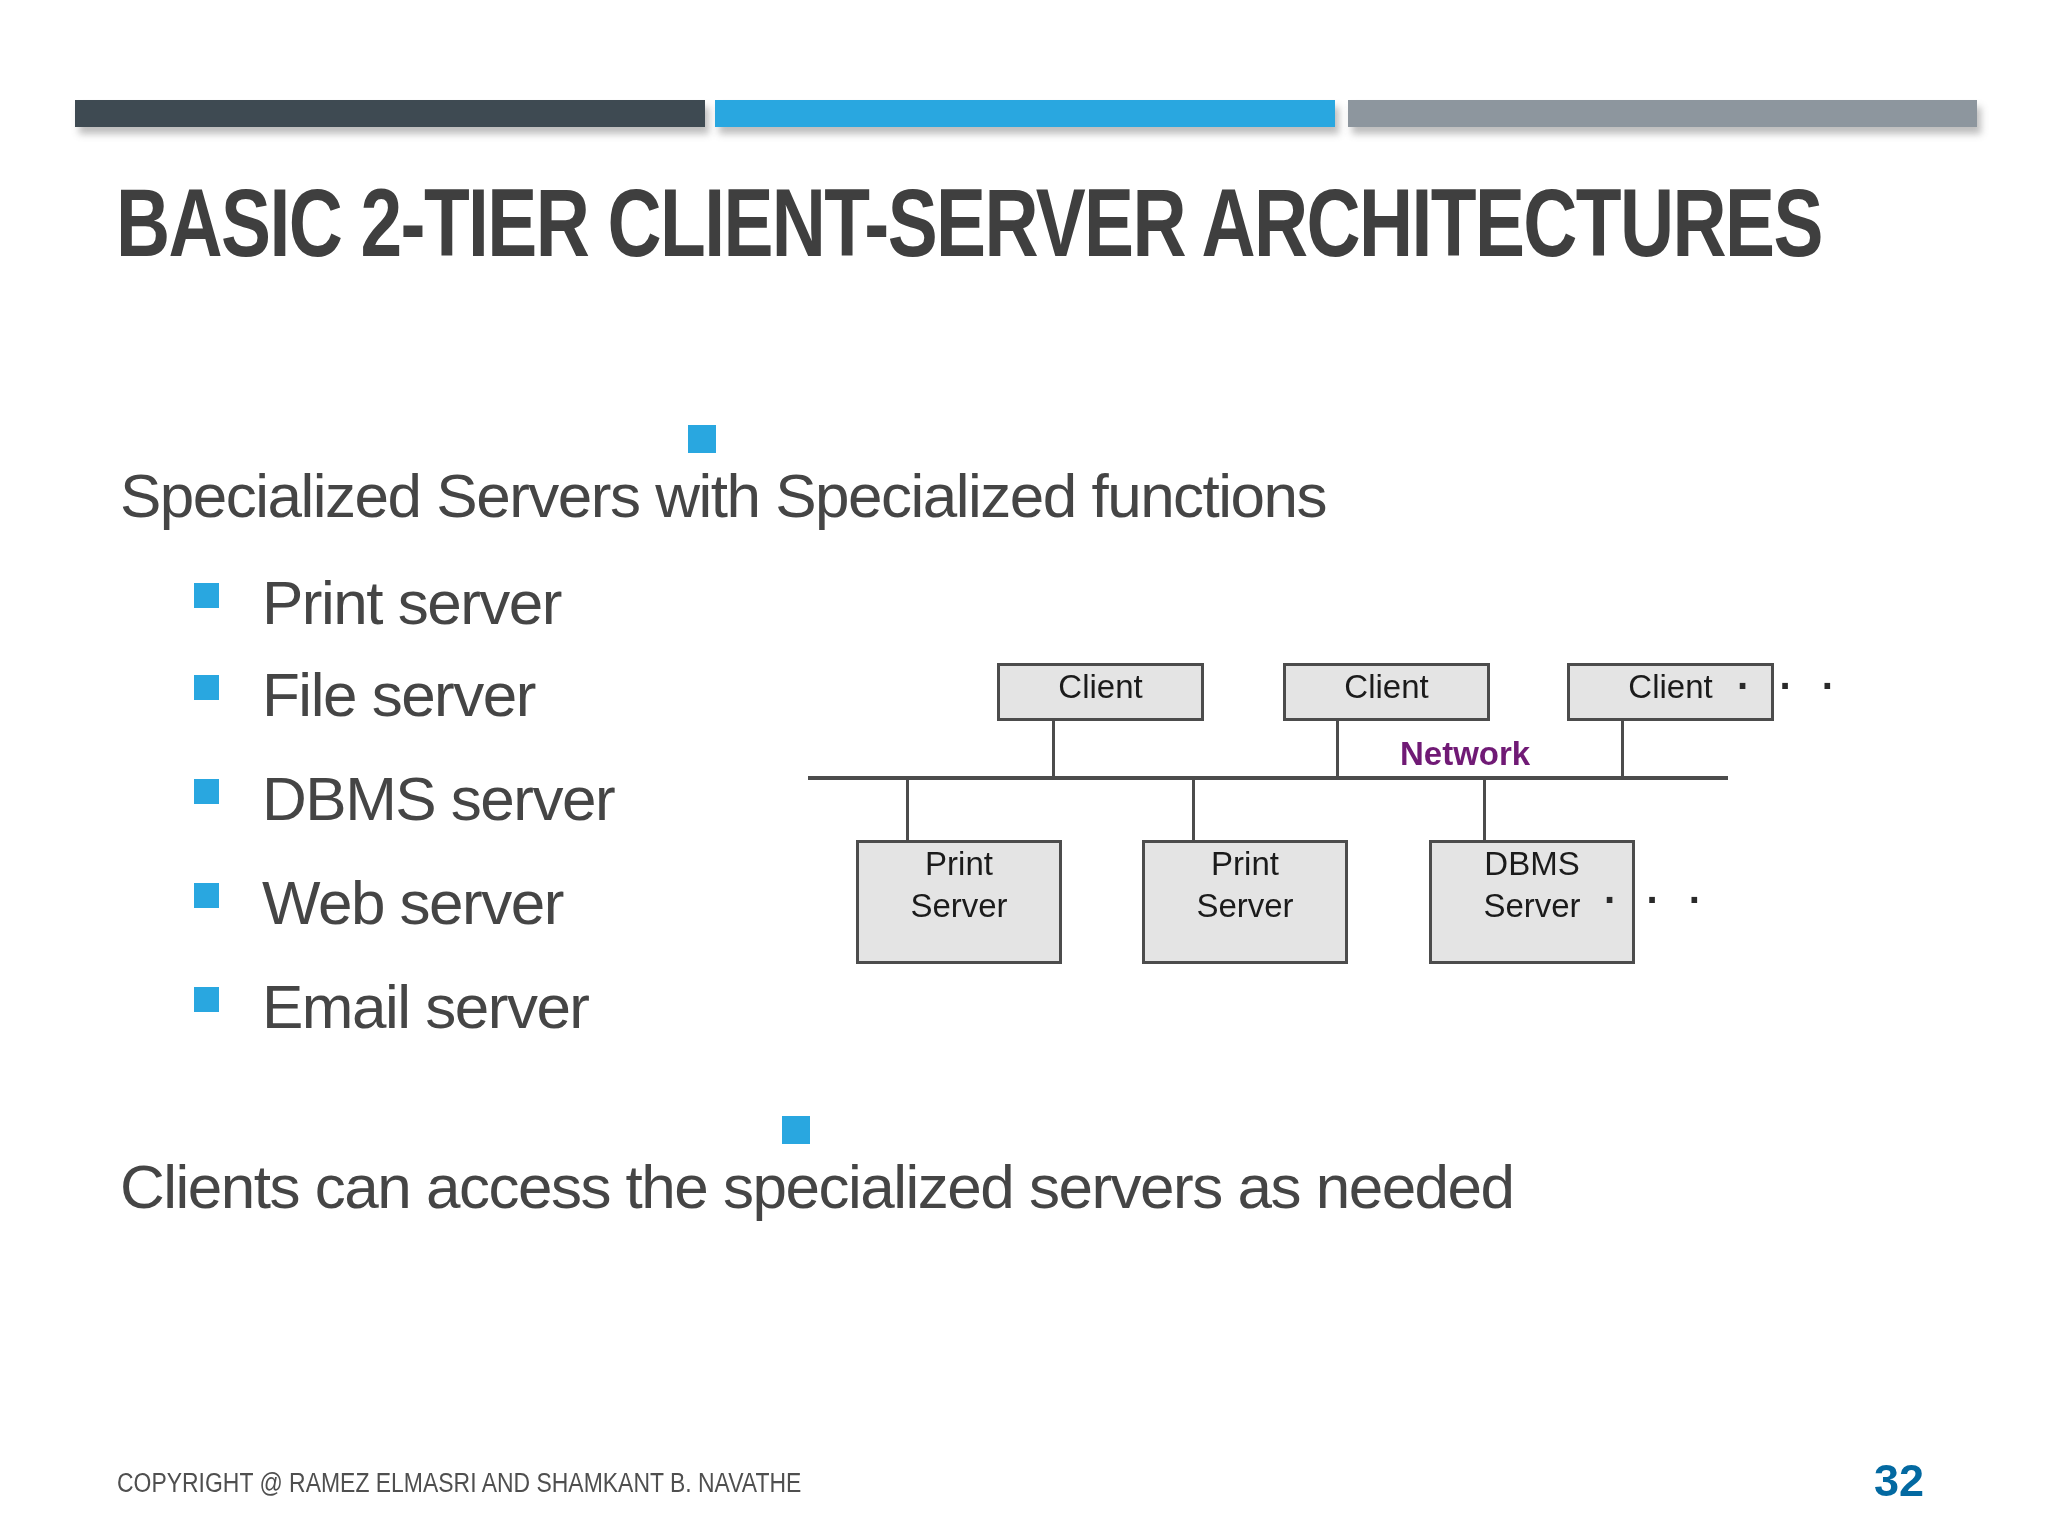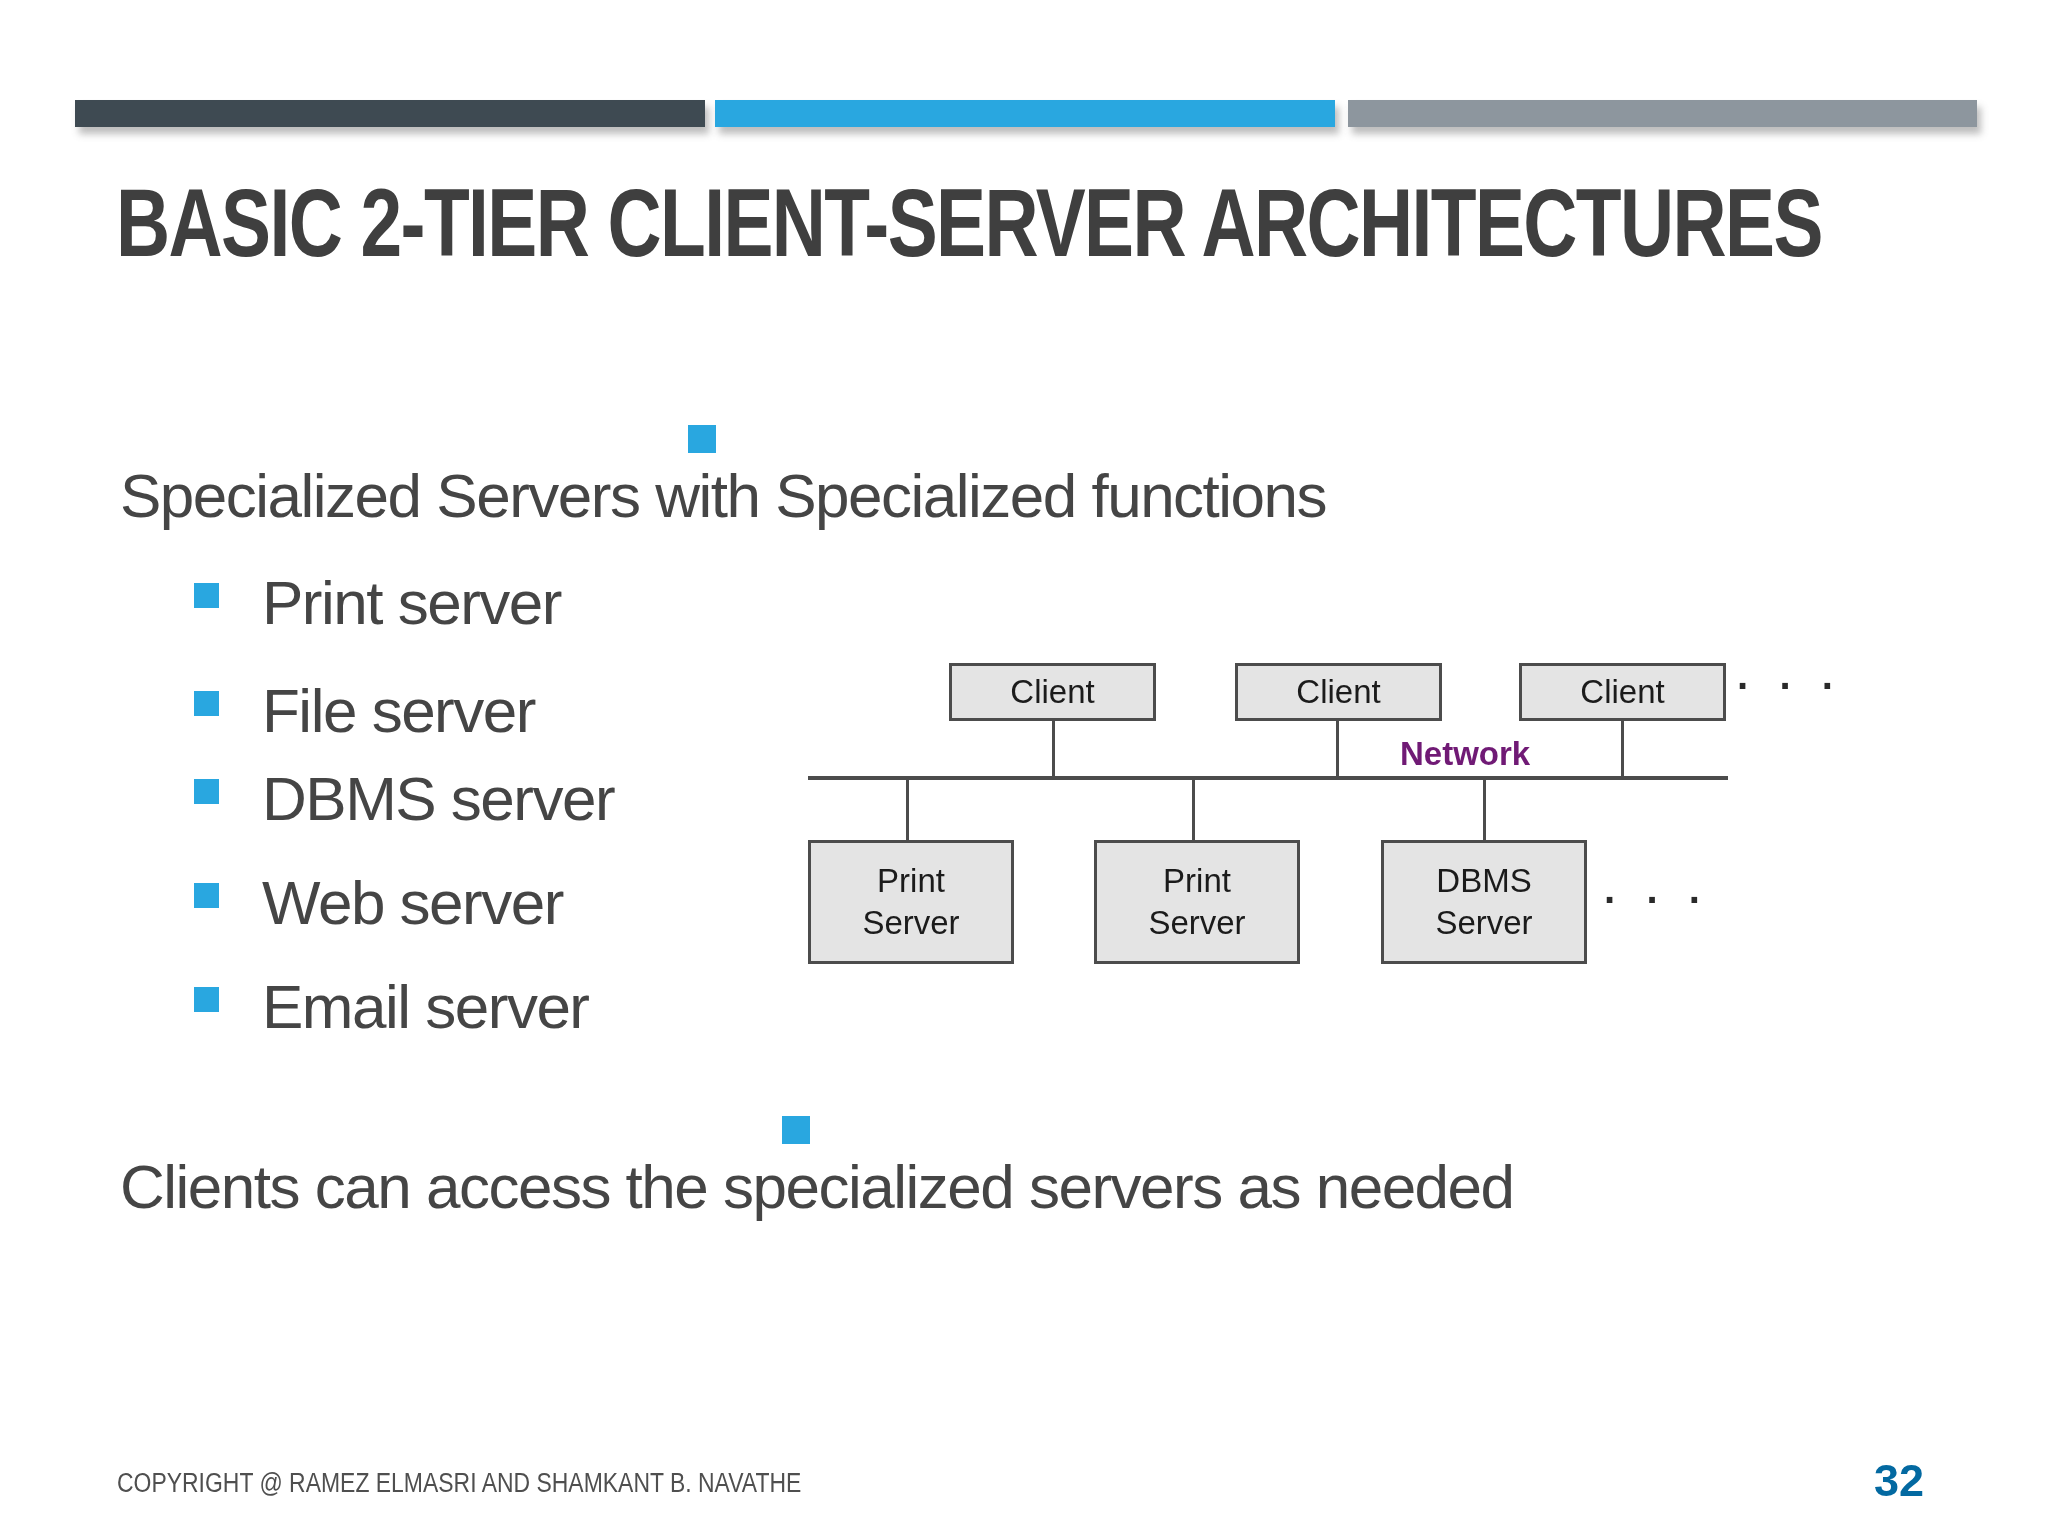--- a/index.html
+++ b/index.html
@@ -44,32 +44,32 @@
   }
   .row.l1{left:120px;flex-direction:column;}
   .row.l1 .sq{width:28px;height:28px;margin-right:42px;}
   .row.l2{left:194px;}
   .row.l2 .sq{width:25px;height:25px;margin-right:43px;}
   .row .txt{
     font-size:62px;color:var(--body_text);letter-spacing:-1.5px;
   }
   .row-b1{top:432px;}
   .row-b2{top:550px;margin-top:12px;}
-  .row-b3{top:654px;margin-top:16px;}
+  .row-b3{top:654px;}
   .row-b4{top:758px;}
   .row-b5{top:862px;}
   .row-b6{top:966px;}
   .row-b7{top:1123px;}
   
   .diagram{position:absolute;left:0;top:0;width:2048px;height:1536px;pointer-events:none;}
   .dbox{
     position:absolute;background:var(--diagram_box_fill);
     border:3px solid var(--diagram_line);
-    display:flex;flex-direction:column;align-items:center;justify-content:center;
-    font-size:33px;color:#1b1b1b;line-height:42px;text-align:center;
+    display:flex;flex-direction:column;align-items:center;
+    font-size:33px;color:#1b1b1b;line-height:42px;text-align:center;margin-left:48px;
   }
   .client{width:207px;height:58px;top:663px;}
   .client-1{left:949px;}
   .client-2{left:1235px;}
   .client-3{left:1519px;}
   .server{width:206px;height:124px;top:840px;}
   .server-1{left:808px;}
   .server-2{left:1094px;}
   .server-3{left:1381px;}
   .bus{position:absolute;left:808px;top:776px;width:920px;height:4px;background:var(--diagram_line);}

